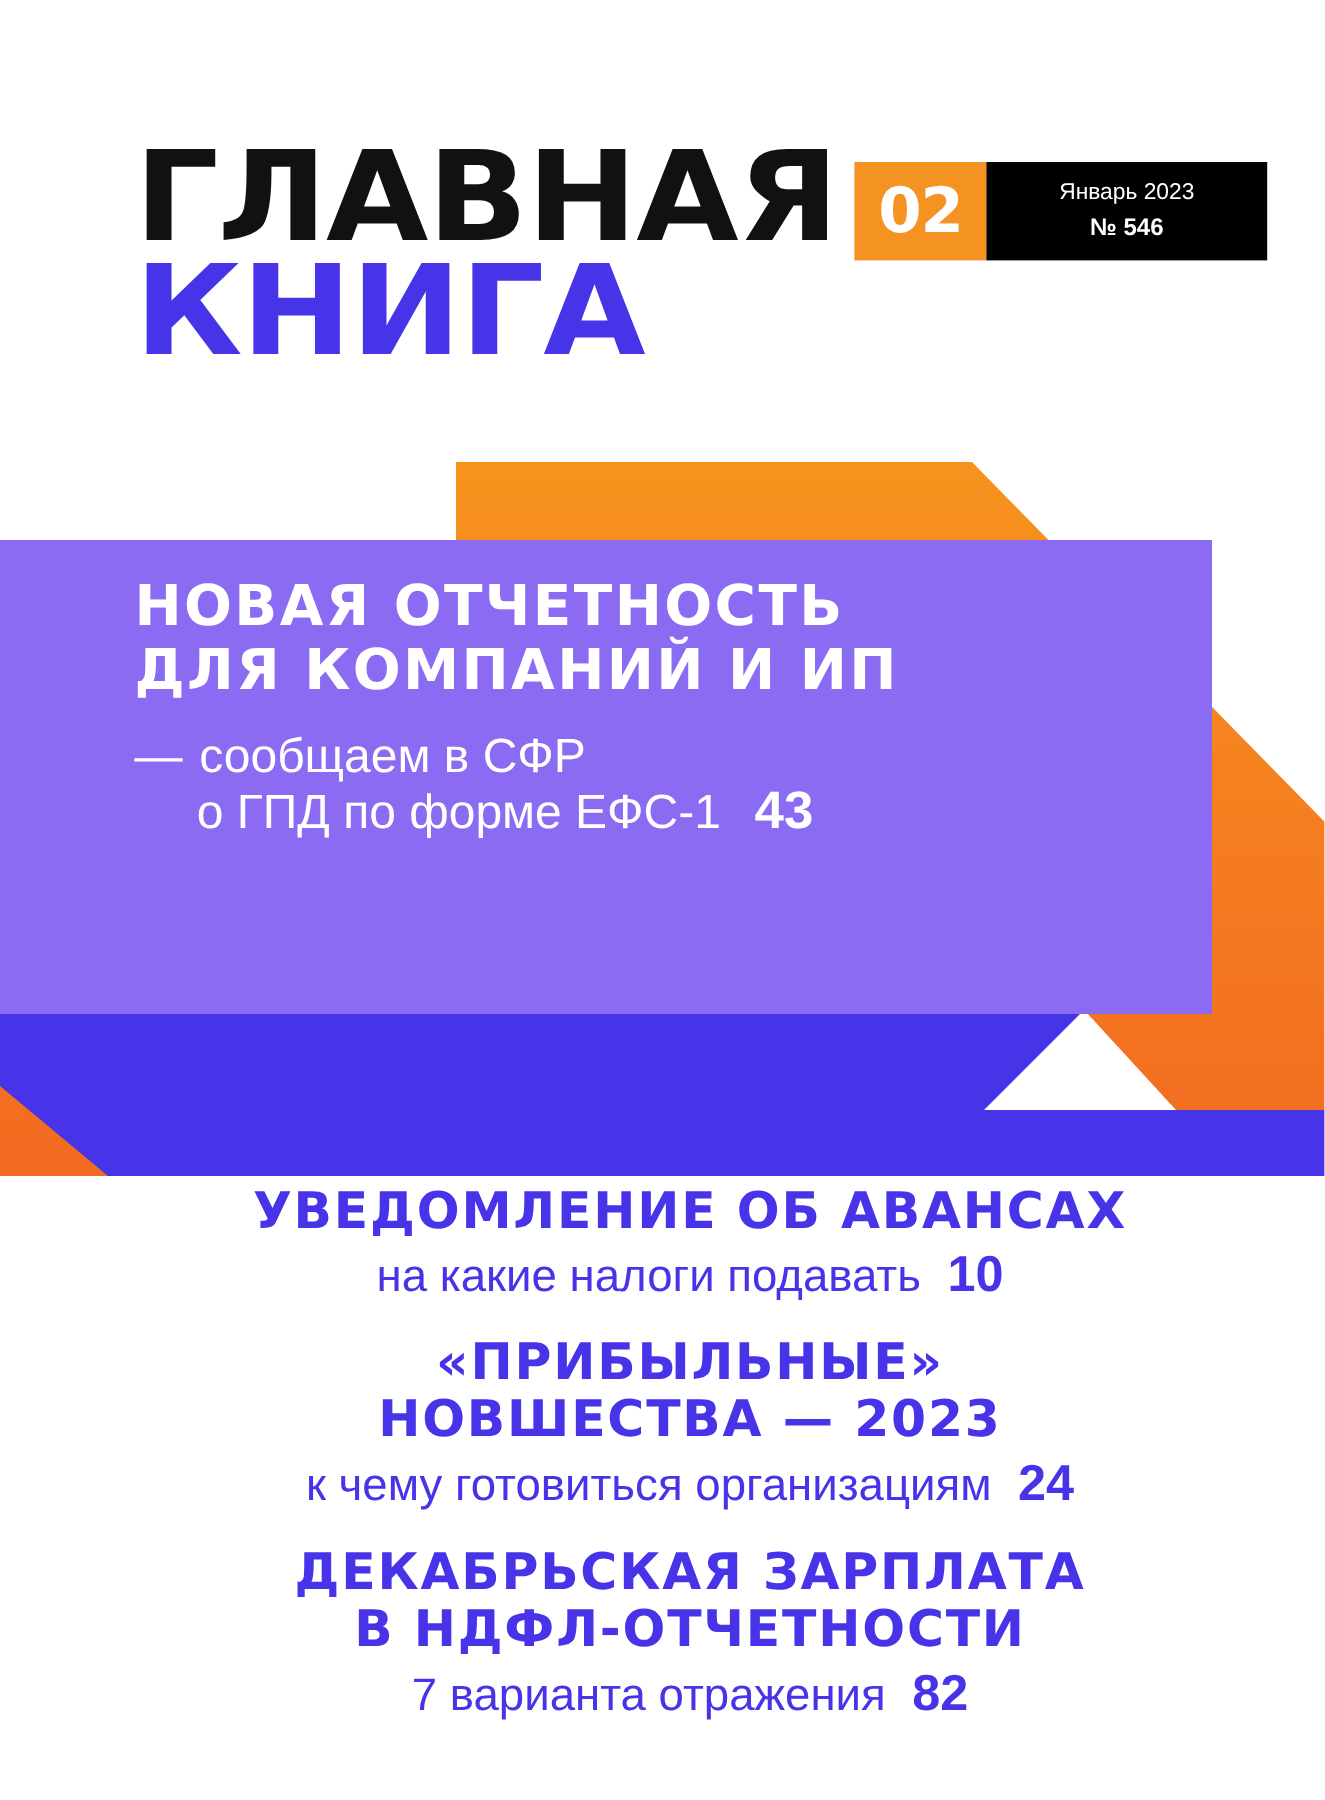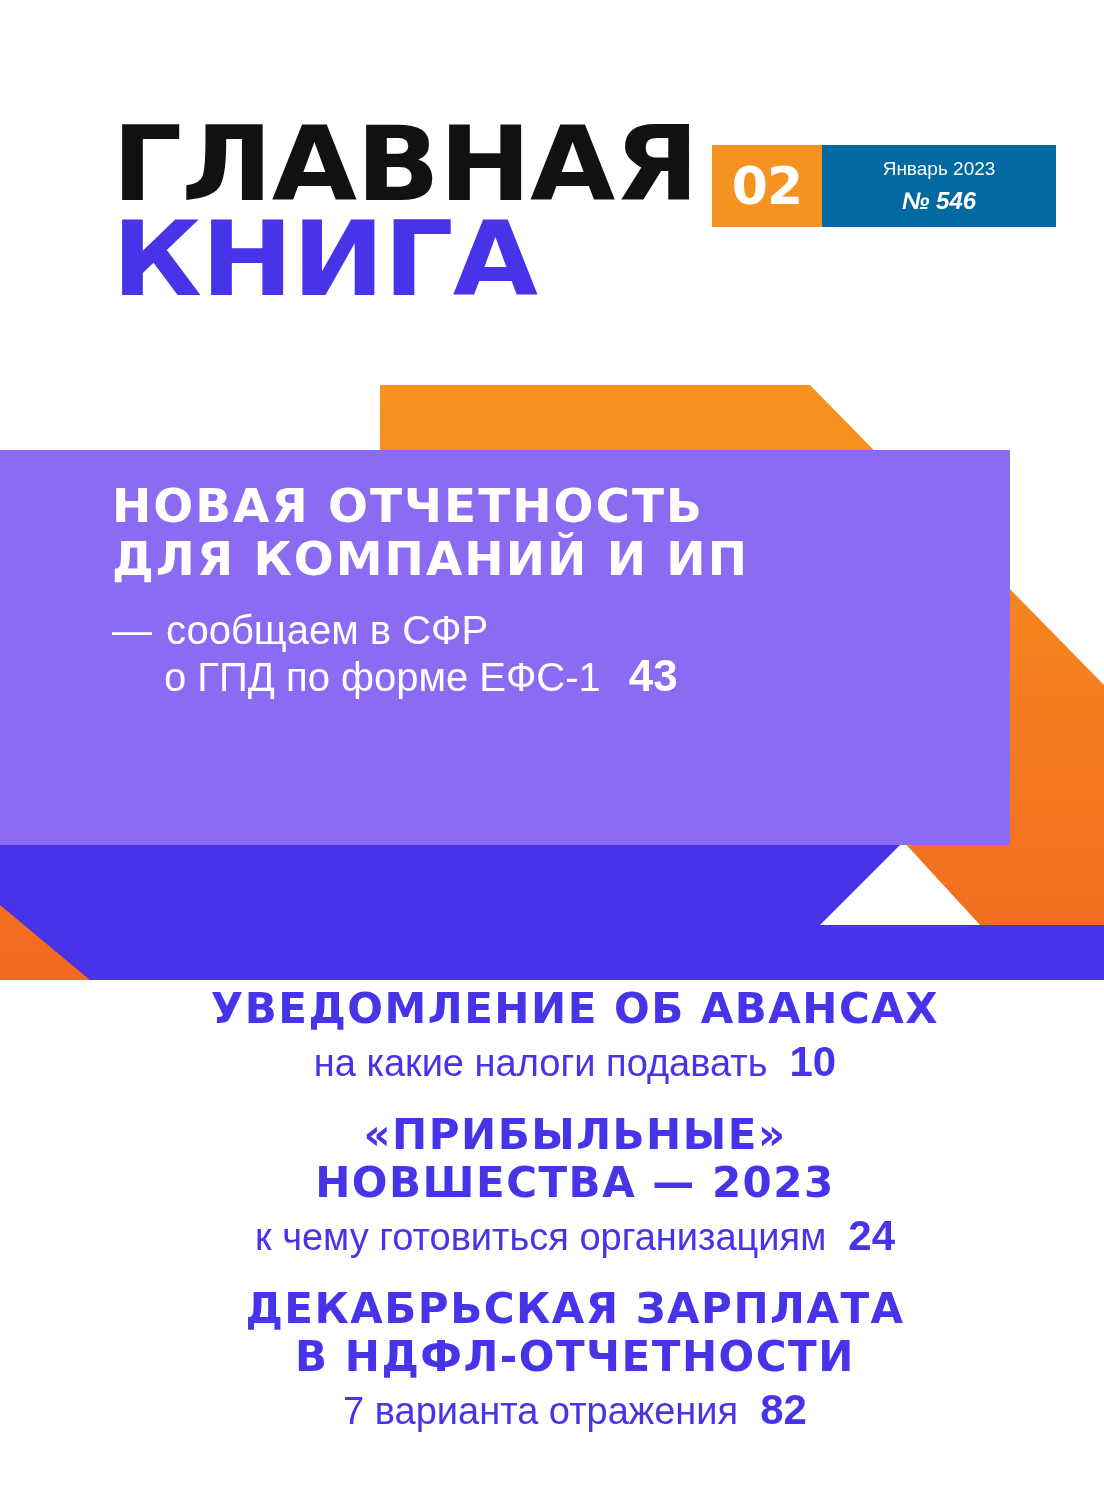--- a/index.html
+++ b/index.html
@@ -41,21 +41,21 @@
     color: #111111;
   }
   .logo-line2 {
     color: #4733e8;
     margin-top: 6px;
   }
 
   .issue-block {
     position: absolute;
     left: 600px;
-    top: 25px;
+    top: 15px;
     width: 344px;
     height: 200px;
   }
   .issue-top {
     display: flex;
     height: 82px;
   }
   .issue-num {
     width: 110px;
     background: #f59322;
@@ -63,36 +63,35 @@
     font-family: "DejaVu Sans", sans-serif;
     font-weight: 700;
     font-size: 52px;
     display: flex;
     align-items: center;
     justify-content: center;
     letter-spacing: -1px;
   }
   .issue-date {
     flex: 1;
-    background: #0369a1;
+    background: #000000;
     color: #ffffff;
     display: flex;
     flex-direction: column;
     align-items: center;
     justify-content: center;
     gap: 7px;
   }
   .issue-date .d1 {
     font-size: 19px;
     font-weight: 400;
   }
   .issue-date .d2 {
-    font-size: 24px;
-    font-weight: 700;
-    font-style: italic;
+    font-size: 20px;
+    font-weight: 700;
   }
   .issue-tagline {
     margin-top: 18px;
     height: 100px;
     background: #4733e8;
     color: #ffffff;
     display: flex;
     flex-direction: column;
     align-items: center;
     justify-content: center;

